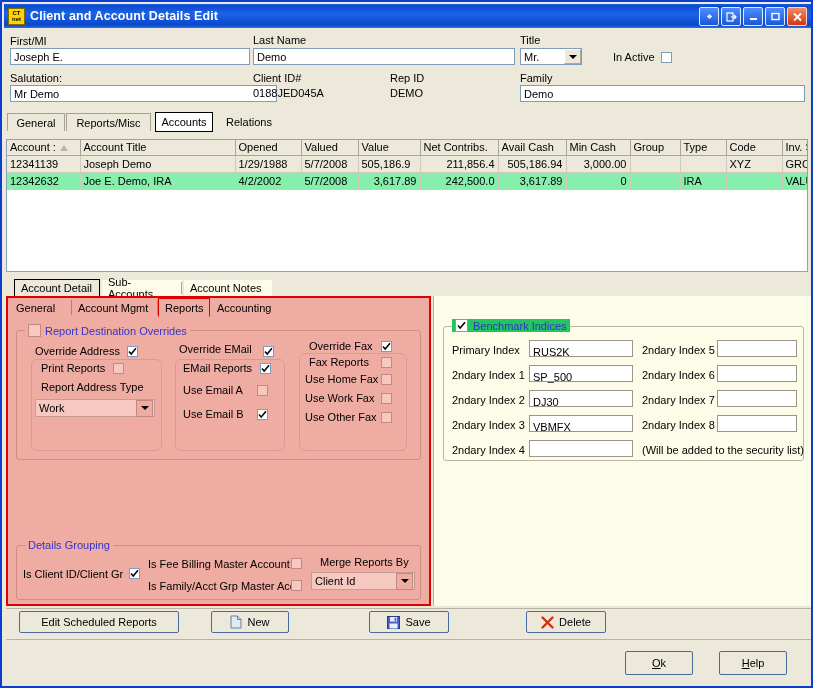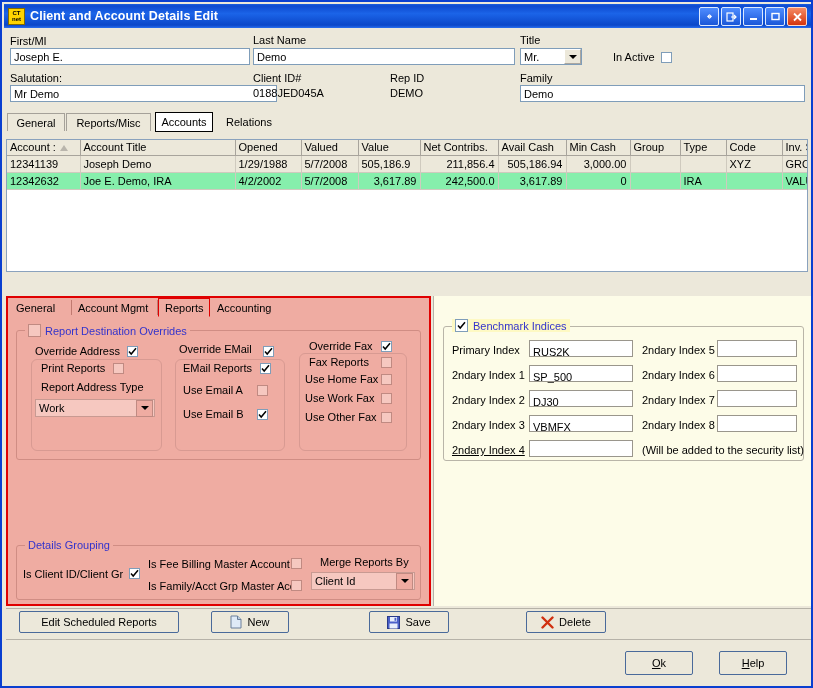--- a/index.html
+++ b/index.html
@@ -136,21 +136,21 @@
   
   .ivory{
     position:absolute;left:431px;top:294px;width:378px;height:310px;
     background:#fdfce8;box-sizing:border-box;border-left:1px solid #b6b2a8;
   }
   .bgroup{
     position:absolute;left:9px;top:30px;width:361px;height:135px;
     border:1px solid #b9b5a8;border-radius:3px;box-sizing:border-box;
   }
   .bgroup .bt{
-    position:absolute;top:-8px;left:8px;background:#fef9c3;padding:0 3px;
+    position:absolute;top:-8px;left:8px;background:#22c55e;padding:0 3px;
     font-size:11px;color:#3333cc;display:flex;align-items:center;gap:5px;
   }
   .ilabel{position:absolute;font-size:11px;color:#000;white-space:nowrap;}
   .ifield{
     position:absolute;background:#fff;border:1px solid #9a968c;box-sizing:border-box;
     font-size:11px;padding:5px 3px;color:#000;line-height:13px;
   }
   
   .btn{
     position:absolute;box-sizing:border-box;background:#ece8da;
@@ -300,20 +300,28 @@
           <td class="ralign">0</td>
           <td></td>
           <td>IRA</td>
           <td></td>
           <td>VALUE</td>
         </tr>
       </tbody>
     </table>
   </div>
 
+  <div class="dtabstrip">
+    <div class="dtab sel" style="left:8px;width:86px;">Account Detail</div>
+    <div class="dtab" style="left:96px;width:80px;">
+      <span>Sub-Accounts</span>
+      <span class="sep"></span>
+    </div>
+    <div class="dtab" style="left:178px;width:88px;">Account Notes</div>
+  </div>
 
   <div class="redpanel">
 
     <div class="rtabrow">
       <div class="rtab" style="left:2px;width:62px;">
         <span>General</span>
           <span class="vsep"></span>
       </div>
       <div class="rtab" style="left:64px;width:86px;">
         <span>Account Mgmt</span>
@@ -418,21 +426,21 @@
       </div>
 
       <div class="ilabel" style="left:8px;top:17px;">Primary Index</div>
       <div class="ifield" style="left:85px;top:13px;width:104px;height:17px;">RUS2K</div>
       <div class="ilabel" style="left:8px;top:42px;">2ndary Index 1</div>
       <div class="ifield" style="left:85px;top:38px;width:104px;height:17px;">SP_500</div>
       <div class="ilabel" style="left:8px;top:67px;">2ndary Index 2</div>
       <div class="ifield" style="left:85px;top:63px;width:104px;height:17px;">DJ30</div>
       <div class="ilabel" style="left:8px;top:92px;">2ndary Index 3</div>
       <div class="ifield" style="left:85px;top:88px;width:104px;height:17px;">VBMFX</div>
-      <div class="ilabel" style="left:8px;top:117px;text-decoration:underline;">2ndary Index 4</div>
+      <div class="ilabel" style="left:8px;top:117px;">2ndary Index 4</div>
       <div class="ifield" style="left:85px;top:113px;width:104px;height:17px;"></div>
 
       <div class="ilabel" style="left:198px;top:17px;">2ndary Index 5</div>
       <div class="ifield" style="left:273px;top:13px;width:80px;height:17px;"></div>
       <div class="ilabel" style="left:198px;top:42px;">2ndary Index 6</div>
       <div class="ifield" style="left:273px;top:38px;width:80px;height:17px;"></div>
       <div class="ilabel" style="left:198px;top:67px;">2ndary Index 7</div>
       <div class="ifield" style="left:273px;top:63px;width:80px;height:17px;"></div>
       <div class="ilabel" style="left:198px;top:92px;">2ndary Index 8</div>
       <div class="ifield" style="left:273px;top:88px;width:80px;height:17px;"></div>

